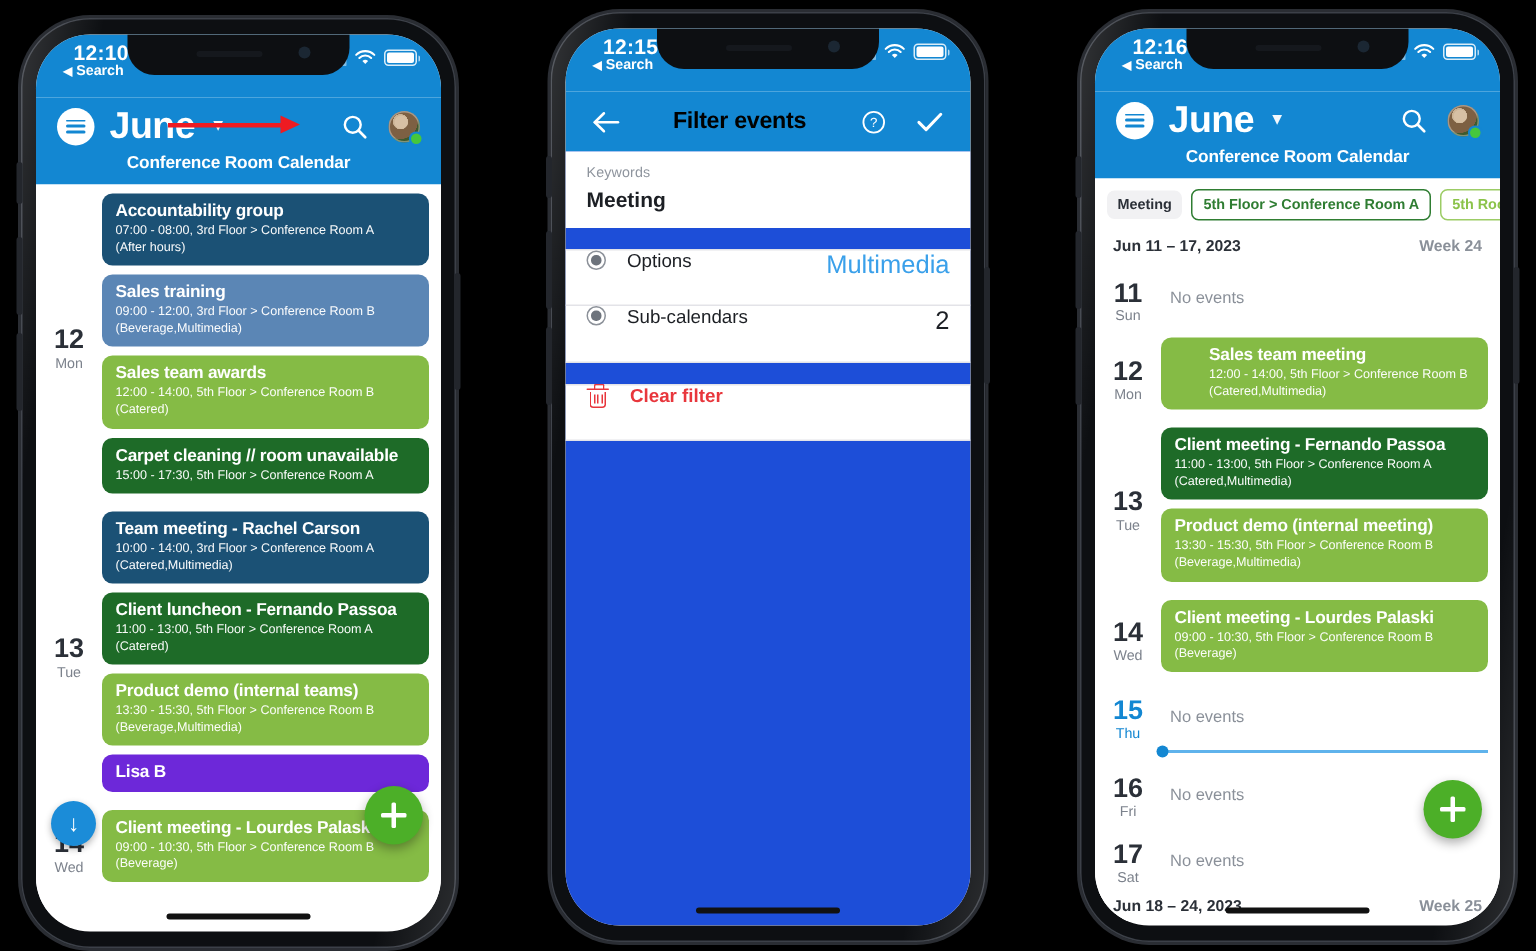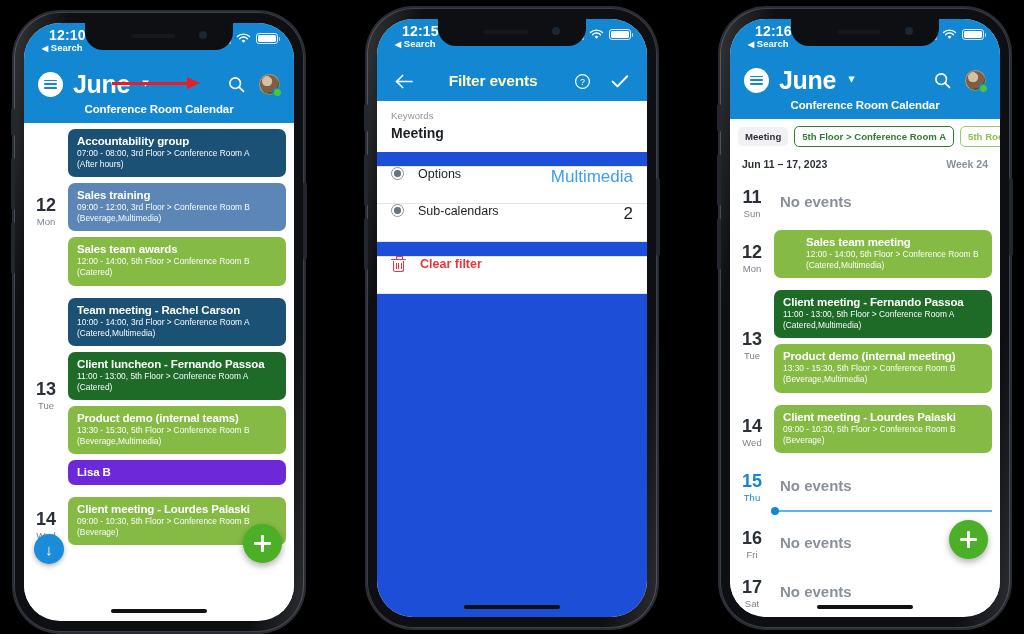--- a/index.html
+++ b/index.html
@@ -96,21 +96,21 @@
   .list { background: #fff; height: calc(100% - 42px - 64px); overflow: hidden; position: relative; }
   .day { display: flex; align-items: center; padding: 0 8px 0 0; }
   .day-col { width: 44px; flex: 0 0 44px; text-align: center; padding-top: 8px; }
   .day-num { font-size: 18px; font-weight: 600; color: #2b3038; line-height: 1.05; }
   .day-dow { font-size: 9.5px; color: #7c828c; margin-top: 1px; }
   .day-num.today { color: #1387d2; } .day-dow.today { color: #1387d2; }
   .evt-col { flex: 1 1 auto; min-width: 0; }
   .evt { border-radius: 7px; padding: 6px 8px 7px 9px; margin: 0 0 6px 0; color: #fff; }
   .evt-title { font-size: 11.5px; font-weight: 700; letter-spacing: -.15px; white-space: nowrap; overflow: hidden; }
   .evt-meta { font-size: 8.4px; line-height: 1.32; margin-top: 1px; opacity: .97; }
-  .no-events { font-size: 15px; color: #8a9099; font-weight: 700; padding: 12px 0 14px 6px; }
+  .no-events { font-size: 11px; color: #8a9099; font-weight: 400; padding: 12px 0 14px 6px; }
 
   
   .fab {
     position: absolute; right: 12px; bottom: 58px; width: 39px; height: 39px; border-radius: 50%;
     background: #4caf28; display: flex; align-items: center; justify-content: center;
     box-shadow: 0 3px 7px rgba(0,0,0,.32); z-index: 25;
   }
   .fab .plus { position: relative; width: 17px; height: 17px; }
   .fab .plus::before,.fab .plus::after{content:''; position:absolute; background:#fff; border-radius:1px;}
   .fab .plus::before{left:0; top:7.4px; width:17px; height:2.2px;}
@@ -119,21 +119,21 @@
     position: absolute; left: 10px; bottom: 57px; width: 30px; height: 30px; border-radius: 50%;
     background: #1b8cd8; display:flex; align-items:center; justify-content:center;
     box-shadow: 0 2px 5px rgba(0,0,0,.3); z-index: 25; color:#fff; font-size: 15px;
   }
 
   
   .home-ind { position: absolute; left: 50%; transform: translateX(-50%); bottom: 8px;
     width: 96px; height: 4.5px; border-radius: 3px; background: #111; z-index: 30; }
 
   
-  .fhdr { background: #1387d2; color:#fef9c3; height: 40px; display:flex; align-items:center; padding: 0 14px; gap: 12px; }
+  .fhdr { background: #1387d2; color:#000000; height: 40px; display:flex; align-items:center; padding: 0 14px; gap: 12px; }
   .fhdr .ftitle { flex:1 1 auto; text-align:center; font-size: 15.5px; font-weight: 700; letter-spacing:-.2px; }
   .fbody { background: #1d4ed8; height: calc(100% - 42px - 40px); }
   .kw-block { background:#fff; padding: 9px 14px 11px 14px; }
   .kw-label { font-size: 9.5px; color:#8e949d; letter-spacing:.1px; }
   .kw-value { font-size: 14px; color:#1c1f24; font-weight: 600; margin-top: 4px; }
   .gap { height: 14px; }
   .frow { background:#fff; display:flex; align-items:flex-start; height: 38px; padding: 0 14px; gap: 14px;
           border-bottom: 1px solid #e3e3e8; }
   .frow:first-of-type { border-top: 1px solid #e3e3e8; }
   .radio { width: 13px; height: 13px; border-radius:50%; border: 1.6px solid #8c9199; position: relative; flex:0 0 auto;}
@@ -247,20 +247,24 @@
               <div class="evt" style="background: rgb(91, 134, 181);">
                 <div class="evt-title">Sales training</div>
                 <div class="evt-meta" style="white-space: pre-line;">09:00 - 12:00, 3rd Floor &gt; Conference Room B
 (Beverage,Multimedia)</div>
               </div>
               <div class="evt" style="background: rgb(133, 187, 69);">
                 <div class="evt-title">Sales team awards</div>
                 <div class="evt-meta" style="white-space: pre-line;">12:00 - 14:00, 5th Floor &gt; Conference Room B
 (Catered)</div>
               </div>
+              <div class="evt" style="background: rgb(30, 107, 40);">
+                <div class="evt-title">Carpet cleaning // room unavailable</div>
+                <div class="evt-meta" style="white-space: pre-line;">15:00 - 17:30, 5th Floor &gt; Conference Room A</div>
+              </div>
             </div>
           </div>
           <div class="day">
             <div class="day-col">
               <div class="day-num">13</div>
               <div class="day-dow">Tue</div>
             </div>
             <div class="evt-col" style="padding-top: 6px;">
               <div class="evt" style="background: rgb(27, 81, 117);">
                 <div class="evt-title">Team meeting - Rachel Carson</div>

